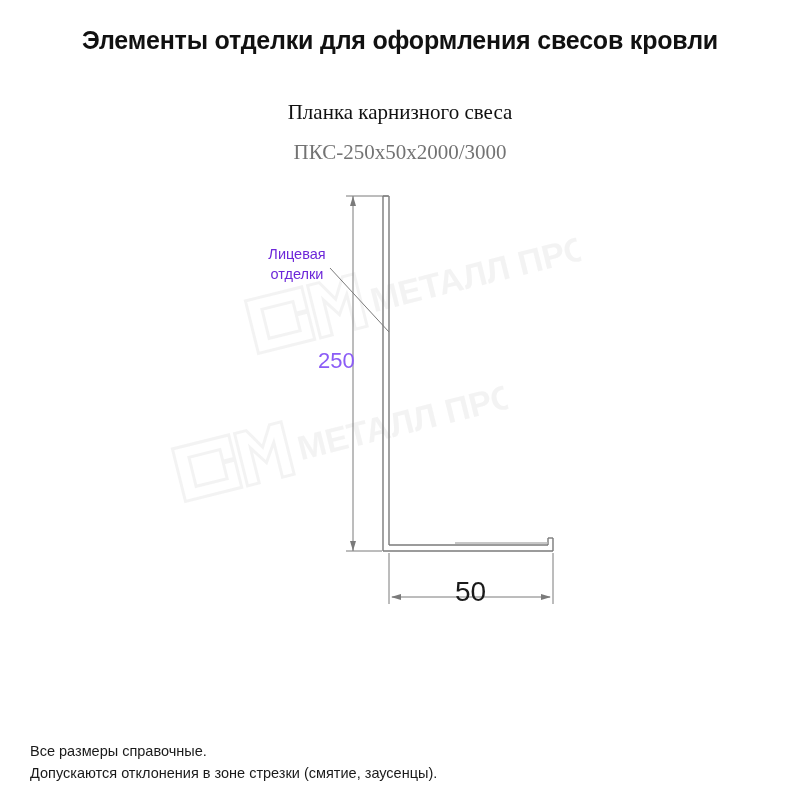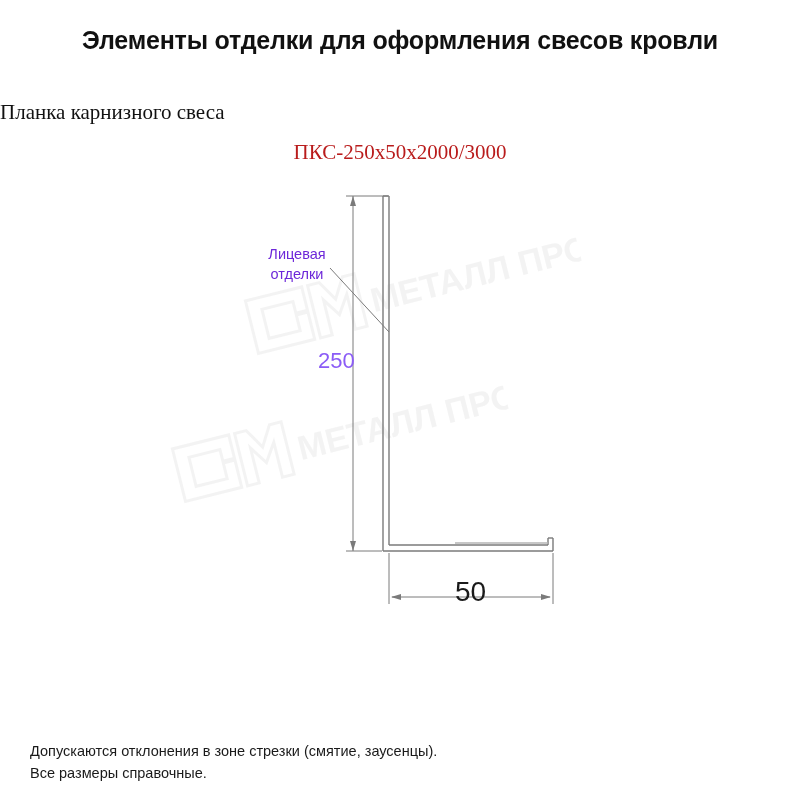--- a/index.html
+++ b/index.html
@@ -30,34 +30,34 @@
     font-size: 25px;
     font-weight: bold;
     letter-spacing: -0.2px;
     color: #111111;
   }
   .subtitle-1 {
     position: absolute;
     top: 100px;
     left: 0;
     width: 800px;
-    text-align: left;
+    text-align: center;
     font-size: 21px;
     font-family: "Liberation Serif", serif;
     color: #111111;
   }
   .subtitle-2 {
     position: absolute;
     top: 140px;
     left: 0;
     width: 800px;
     text-align: center;
     font-size: 21px;
     font-family: "Liberation Serif", serif;
-    color: #b91c1c;
+    color: #737373;
   }
   .drawing {
     position: absolute;
     top: 0;
     left: 0;
     width: 800px;
     height: 800px;
   }
   .watermark {
     position: absolute;
@@ -182,17 +182,17 @@
 
   <div class="label-face">
     <div>Лицевая</div>
     <div>отделки</div>
   </div>
 
   <div class="dim-250">250</div>
   <div class="dim-50">50</div>
 
   <div class="footnotes">
+    <div>Все размеры справочные.</div>
     <div>Допускаются отклонения в зоне стрезки (смятие, заусенцы).</div>
-    <div>Все размеры справочные.</div>
   </div>
 
 </div>
 
 </body></html>

